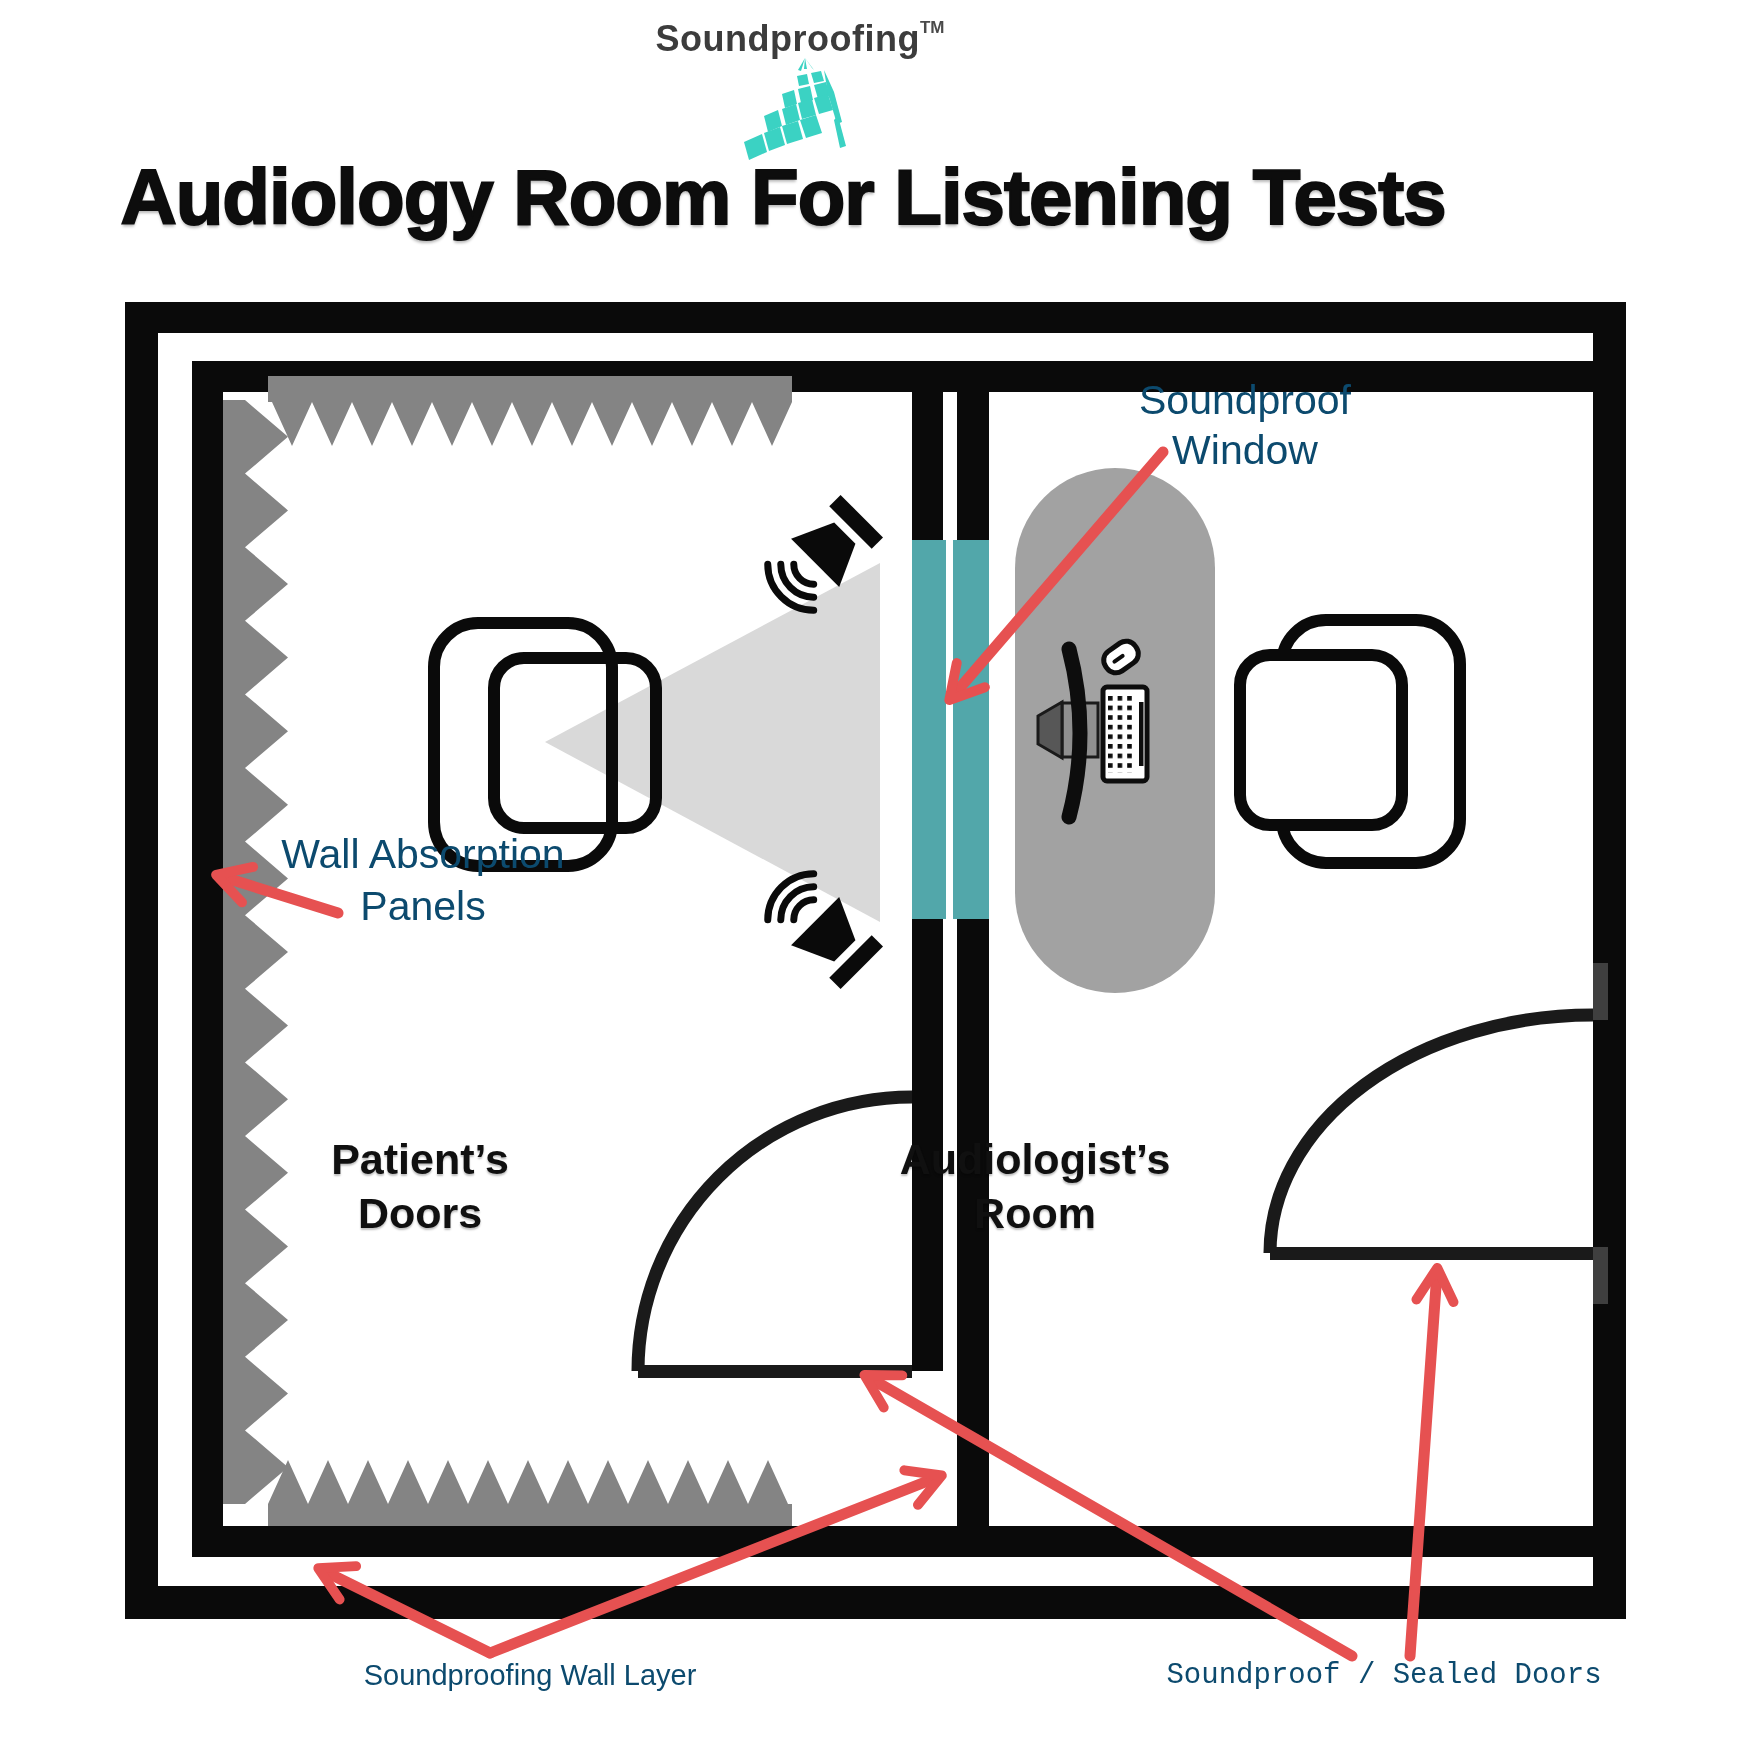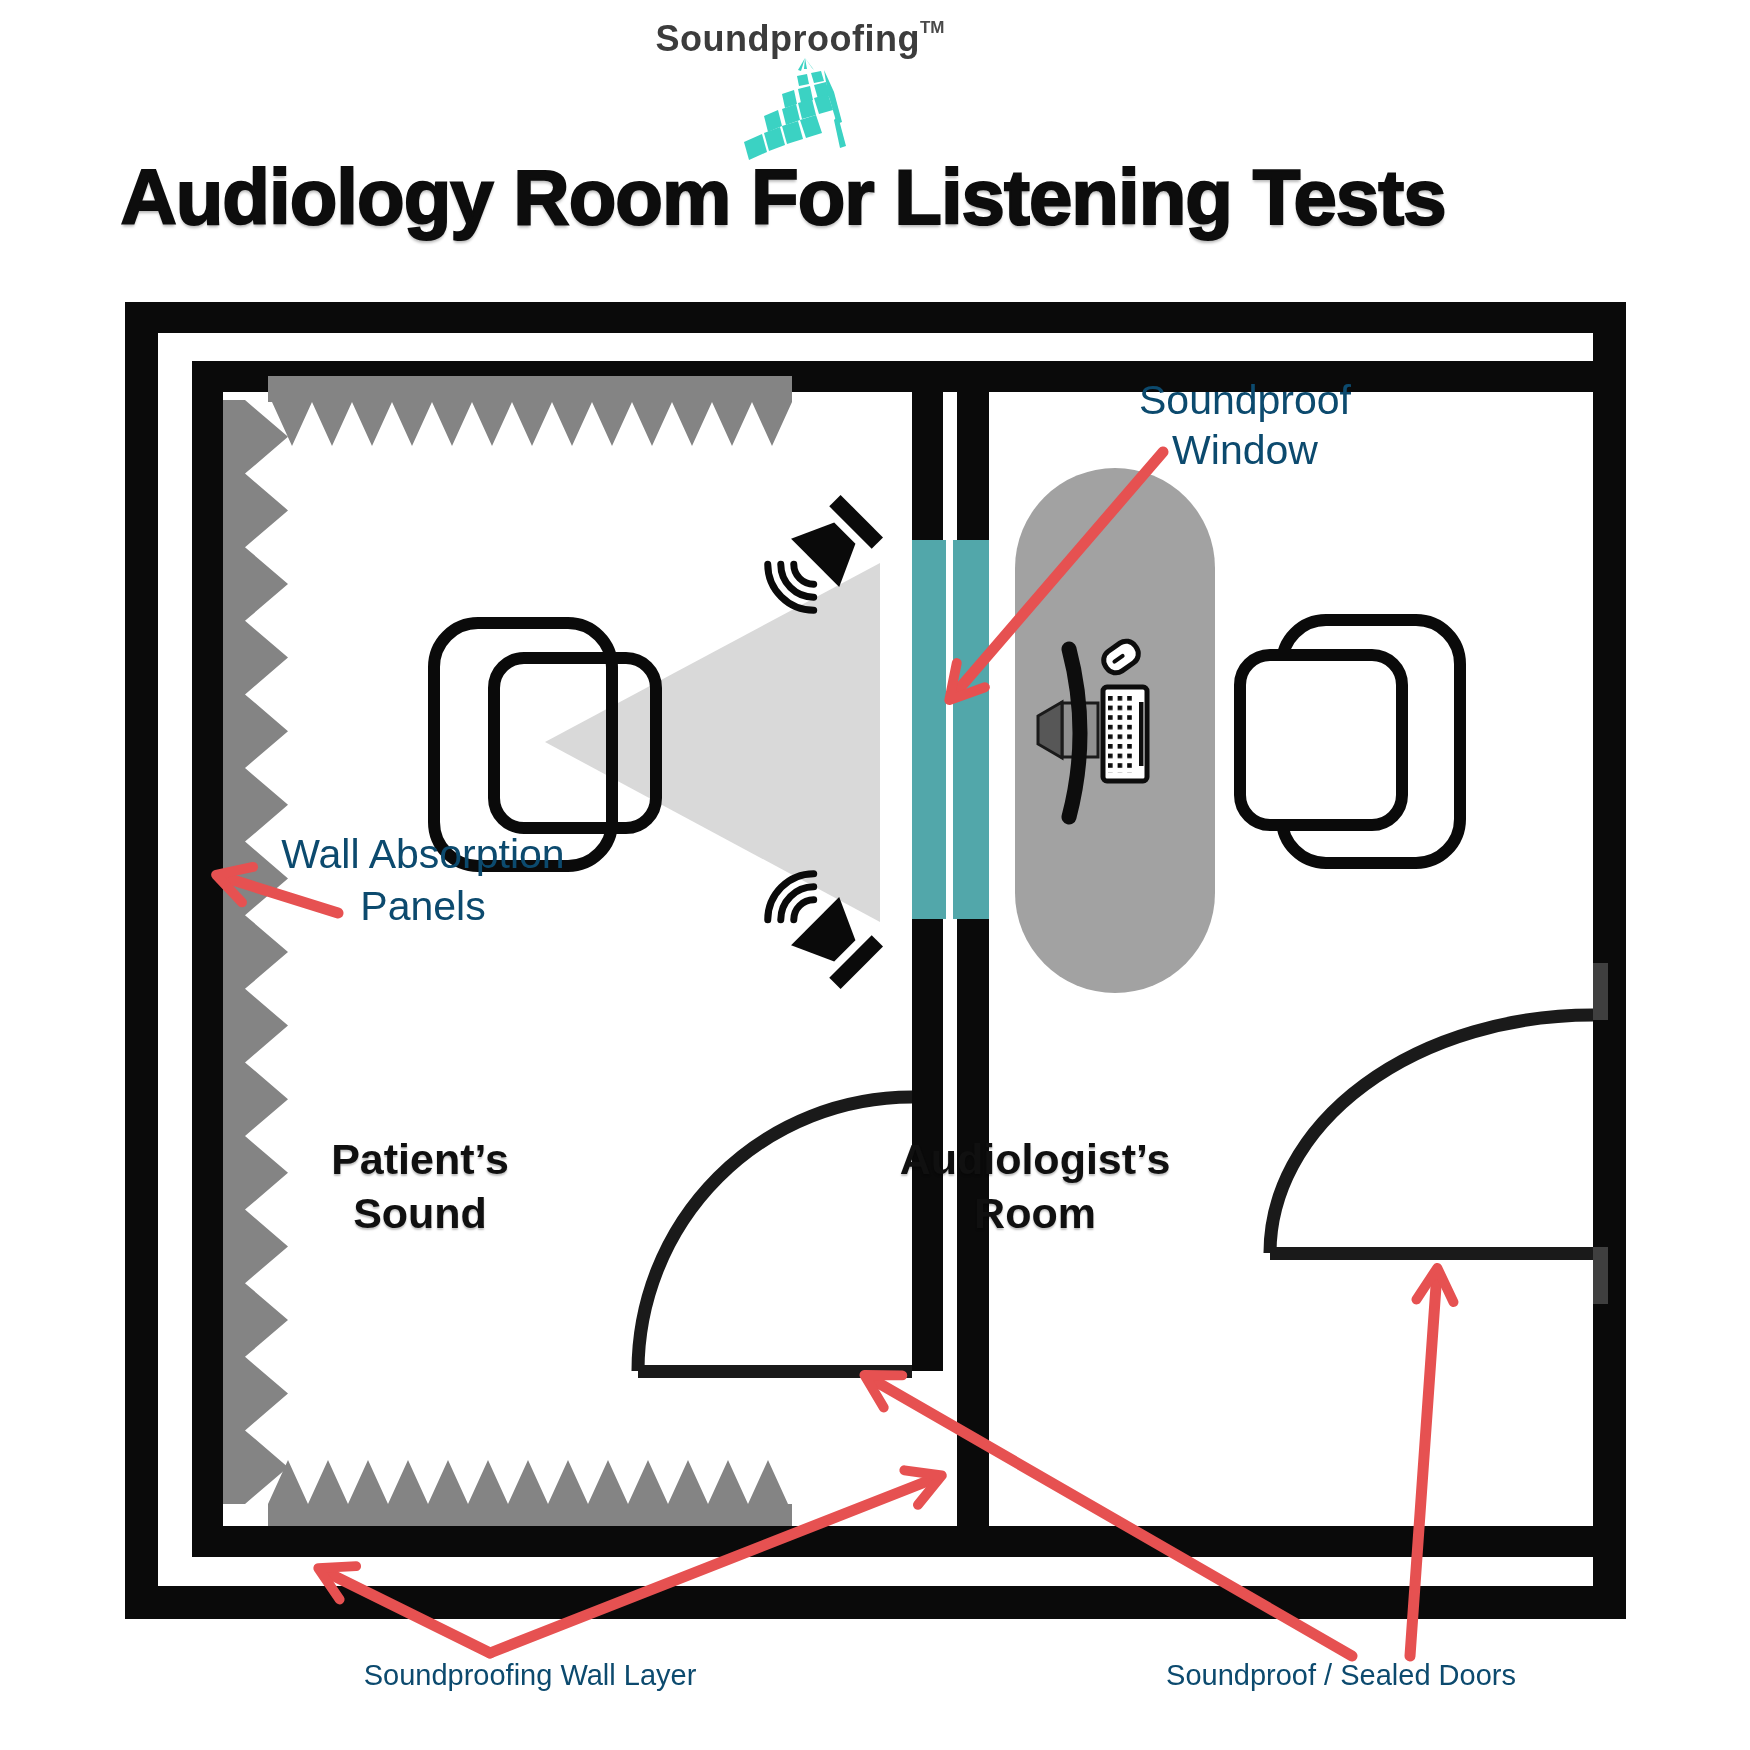--- a/index.html
+++ b/index.html
@@ -15,21 +15,21 @@
          -webkit-text-stroke:2px #0d0d0d;text-shadow:0 3px 3px rgba(0,0,0,.28);}
   .lbl{position:absolute;text-align:center;color:#0c4a6e;font-weight:400;}
   .lbl-window{left:1075px;top:375px;width:340px;font-size:41px;line-height:1.22;}
   .lbl-panels{left:273px;top:828px;width:300px;font-size:41px;line-height:1.28;}
   .lbl-room{font-weight:700;color:#101010;font-size:43px;line-height:1.25;
             text-shadow:0 2px 2px rgba(0,0,0,.25);}
   .lbl-patient{left:290px;top:1133px;width:260px;}
   .lbl-audiologist{left:885px;top:1133px;width:300px;}
   .lbl-bottom{font-size:29px;white-space:nowrap;transform:translateX(-50%);}
   .lbl-wall{left:530px;top:1659px;}
-  .lbl-doors{left:1341px;top:1659px;}
+  .lbl-doors{left:1384px;top:1659px;font-family:Liberation Mono, monospace;}
 </style>
 </head>
 <body>
 
 <div class="page">
 
   <div class="wordmark"><span>Soundproofing</span><span class="tm">TM</span></div>
 
   <svg class="logo-pyramid" viewBox="0 0 200 110">
     <g fill="#3bd2c3">
@@ -164,18 +164,18 @@
       <line x1="338" y1="913" x2="220" y2="876" marker-end="url(#arrowhead)"></line>
       <line x1="490" y1="1653" x2="322" y2="1570" marker-end="url(#arrowhead)"></line>
       <line x1="490" y1="1653" x2="938" y2="1477" marker-end="url(#arrowhead)"></line>
       <line x1="1352" y1="1656" x2="868" y2="1377" marker-end="url(#arrowhead)"></line>
       <line x1="1410" y1="1656" x2="1437" y2="1272" marker-end="url(#arrowhead)"></line>
     </g>
   </svg>
 
   <div class="lbl lbl-window">Soundproof Window</div>
   <div class="lbl lbl-panels">Wall Absorption Panels</div>
-  <div class="lbl lbl-room lbl-patient">Patient’s Sound</div>
+  <div class="lbl lbl-room lbl-patient">Patient’s Doors</div>
   <div class="lbl lbl-room lbl-audiologist">Audiologist’s Room</div>
   <div class="lbl lbl-bottom lbl-wall">Soundproofing Wall Layer</div>
   <div class="lbl lbl-bottom lbl-doors">Soundproof / Sealed Doors</div>
 
 </div>
 
 </body></html>

